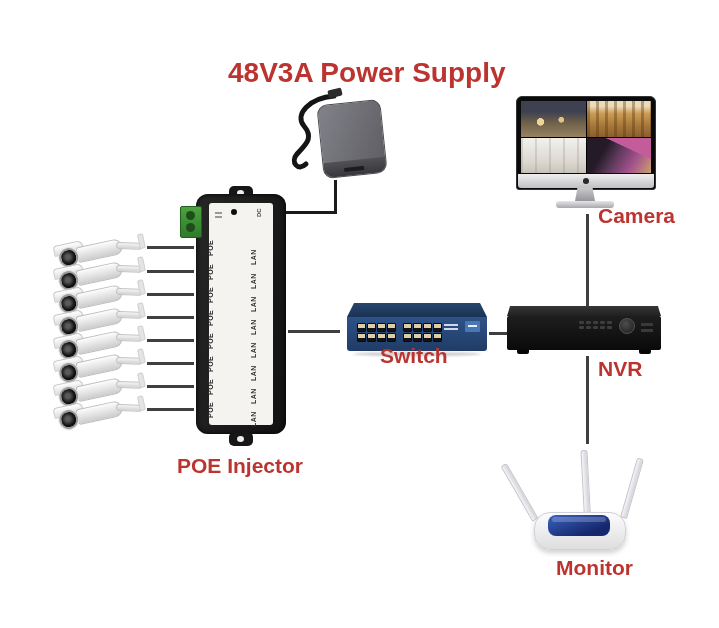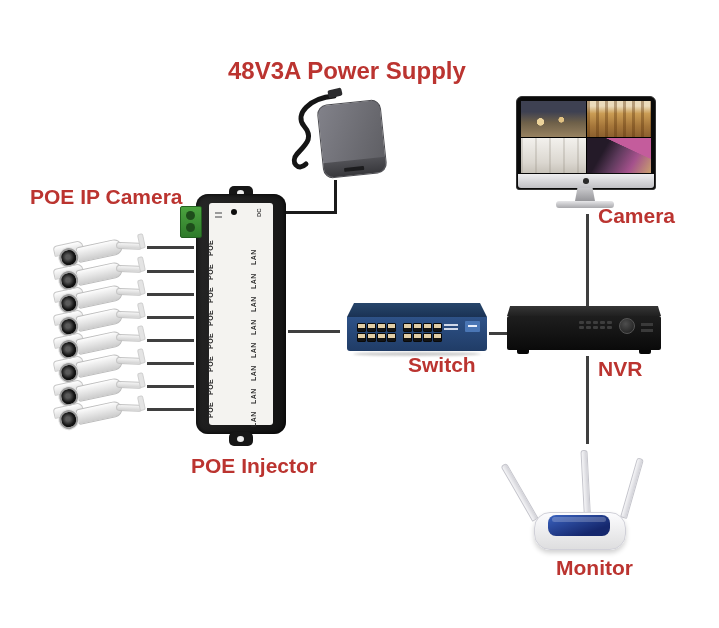--- a/index.html
+++ b/index.html
@@ -1,19 +1,19 @@
 <!DOCTYPE html>
 <html><head>
 <meta charset="utf-8">
 <style>
   html,body{margin:0;padding:0;background:#fff;}
   .canvas{position:relative;width:719px;height:628px;background:#ffffff;overflow:hidden;
           font-family:"Liberation Sans",sans-serif;}
   .lbl{position:absolute;font-weight:bold;color:#bb3430;white-space:nowrap;}
-  .lbl-title{font-size:24px;}
+  .lbl-title{font-size:28px;}
   .lbl-dev{font-size:21px;}
   .line{position:absolute;background:#3f3f3f;}
   .pline{position:absolute;background:#1b1b1b;}
 
   
   .ps{position:absolute;left:288px;top:86px;width:115px;height:100px;}
   .ps-cable{position:absolute;left:0;top:0;}
   .ps-brick{position:absolute;left:32px;top:16px;width:62px;height:72px;border-radius:10px;
             background:linear-gradient(115deg,#82828a,#5c5c61);border:1px solid #4b4b50;
             transform:rotate(-6deg);}
@@ -141,21 +141,20 @@
     <div class="ps-brick">
       <div class="ps-cap">
         <div class="ps-slot"></div>
       </div>
     </div>
   </div>
 
   <div class="pline" style="left:334px;top:180px;width:3px;height:33px;"></div>
   <div class="pline" style="left:286px;top:211px;width:51px;height:3px;"></div>
 
-  <div class="lbl lbl-dev" style="left:30px;top:185px;">POE IP Camera</div>
 
   <div class="camera" style="top:233px;">
       <div class="cam-in">
         <div class="cam-hood"></div>
         <div class="cam-body"></div>
         <div class="cam-lens"></div>
         <div class="cam-arm"></div>
         <div class="cam-tail"></div>
       </div>
     </div>
@@ -262,21 +261,21 @@
     <div class="port-label lan vtext" style="top:154px;">LAN</div>
     <div class="port-label lan vtext" style="top:177px;">LAN</div>
     <div class="port-label lan vtext" style="top:200px;">LAN</div>
     <div class="port-label lan vtext" style="top:223px;">LAN</div>
 
     <div class="inj-tab b">
         <div class="inj-hole"></div>
       </div>
   </div>
 
-  <div class="lbl lbl-dev" style="left:191px;top:454px;text-align:center;">POE Injector</div>
+  <div class="lbl lbl-dev" style="left:177px;top:454px;text-align:center;">POE Injector</div>
 
   <div class="line" style="left:288px;top:330px;width:52px;height:3px;"></div>
 
   <div class="switch">
     <div class="sw-top"></div>
     <div class="sw-front"></div>
     <div class="sw-group g1">
       <div class="sw-port"></div>
         <div class="sw-port"></div>
         <div class="sw-port"></div>
@@ -293,21 +292,21 @@
         <div class="sw-port"></div>
       <div class="sw-port"></div>
         <div class="sw-port"></div>
         <div class="sw-port"></div>
         <div class="sw-port"></div>
     </div>
     <div class="sw-marks"></div>
     <div class="sw-brand"></div>
     <div class="sw-shadow"></div>
   </div>
-  <div class="lbl lbl-dev" style="left:380px;top:353px;margin-left:28px;">Switch</div>
+  <div class="lbl lbl-dev" style="left:380px;top:344px;">Switch</div>
 
   <div class="line" style="left:489px;top:332px;width:22px;height:3px;"></div>
 
   <div class="monitor">
     <div class="mon-bezel">
       <div class="mon-screen">
         <div class="q q-tl"></div>
         <div class="q q-tr"></div>
         <div class="q q-bl"></div>
         <div class="q q-br"></div>

